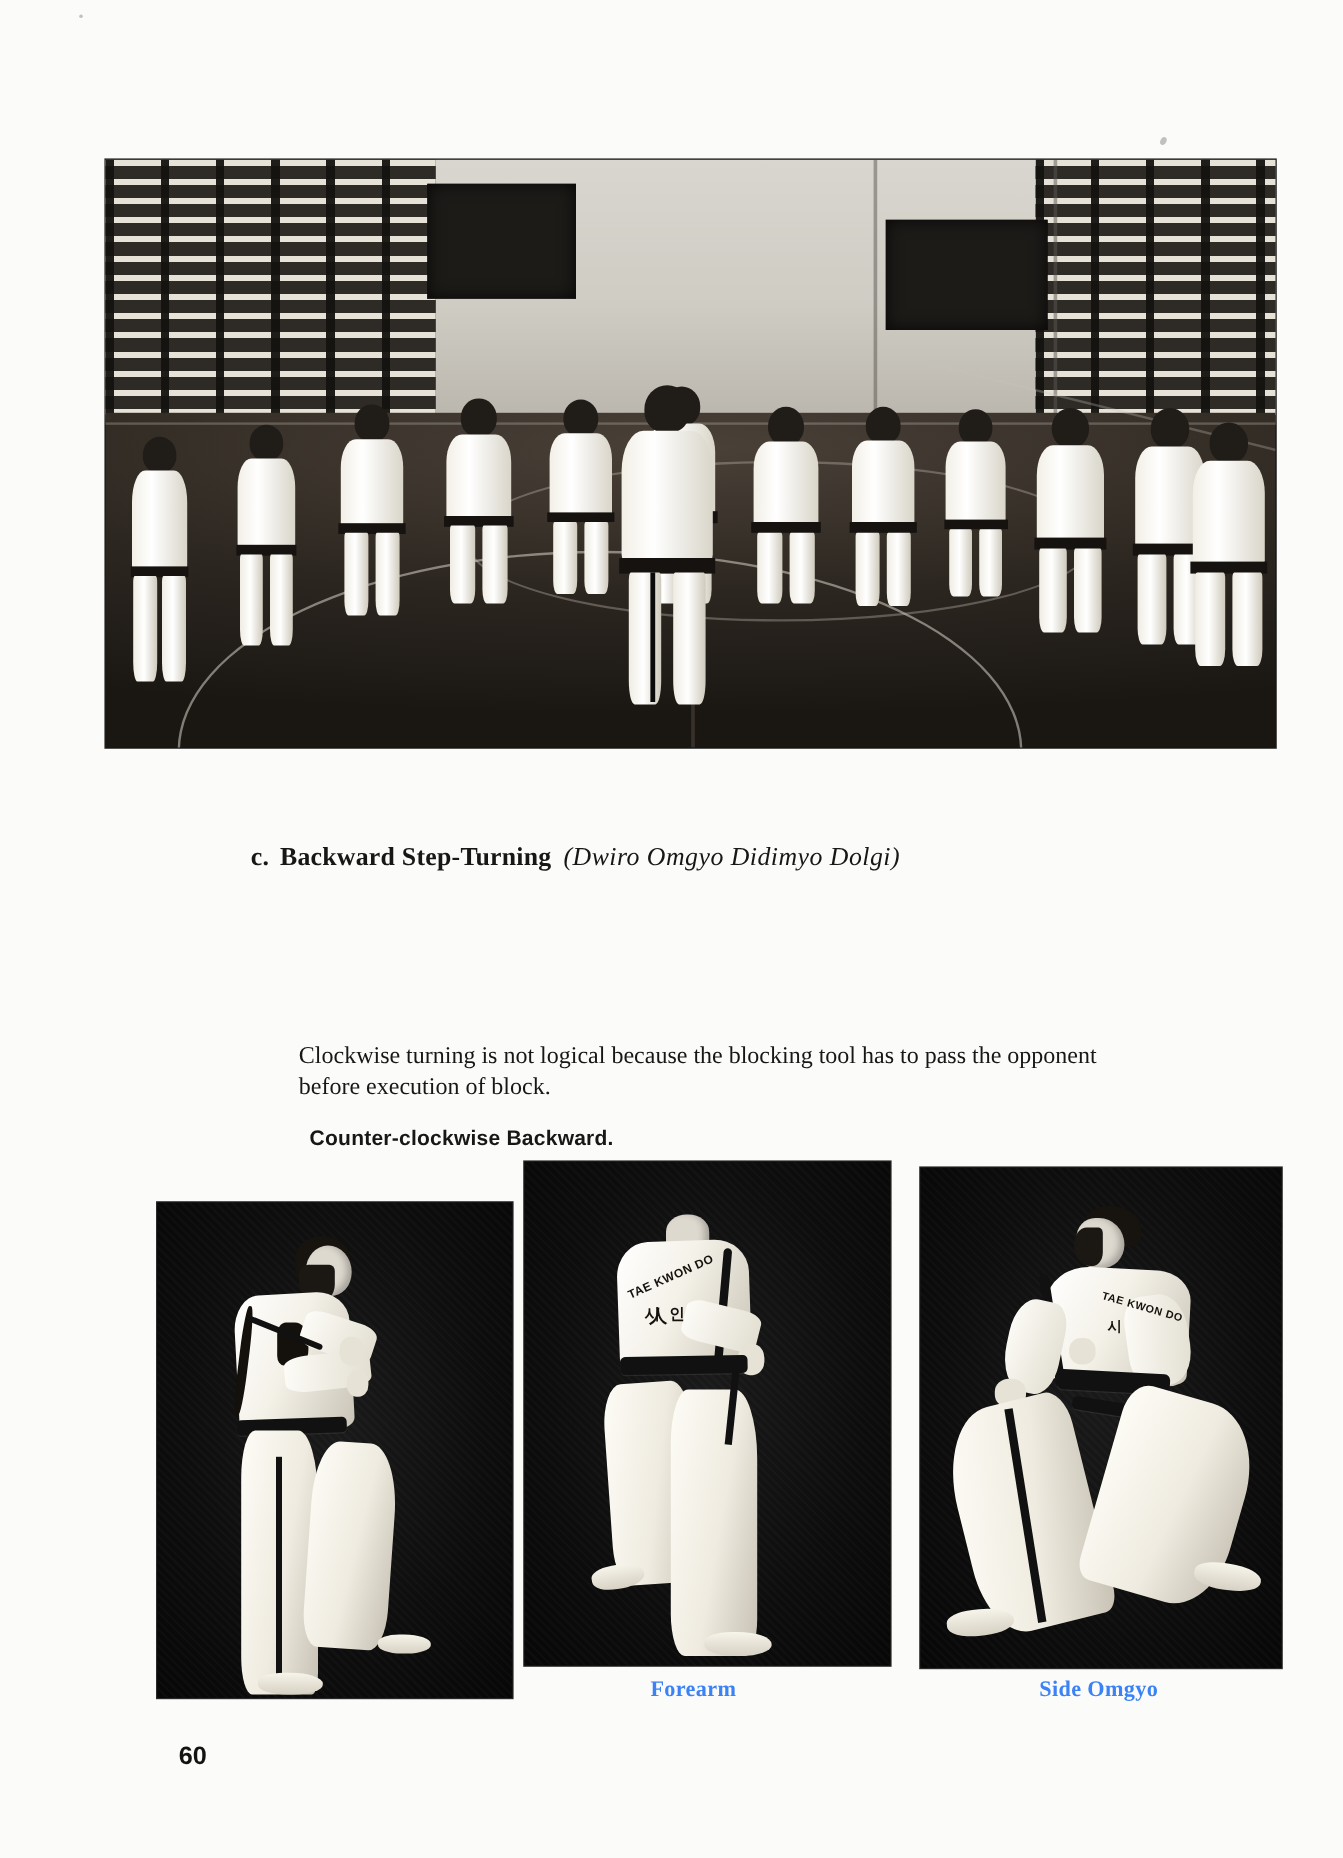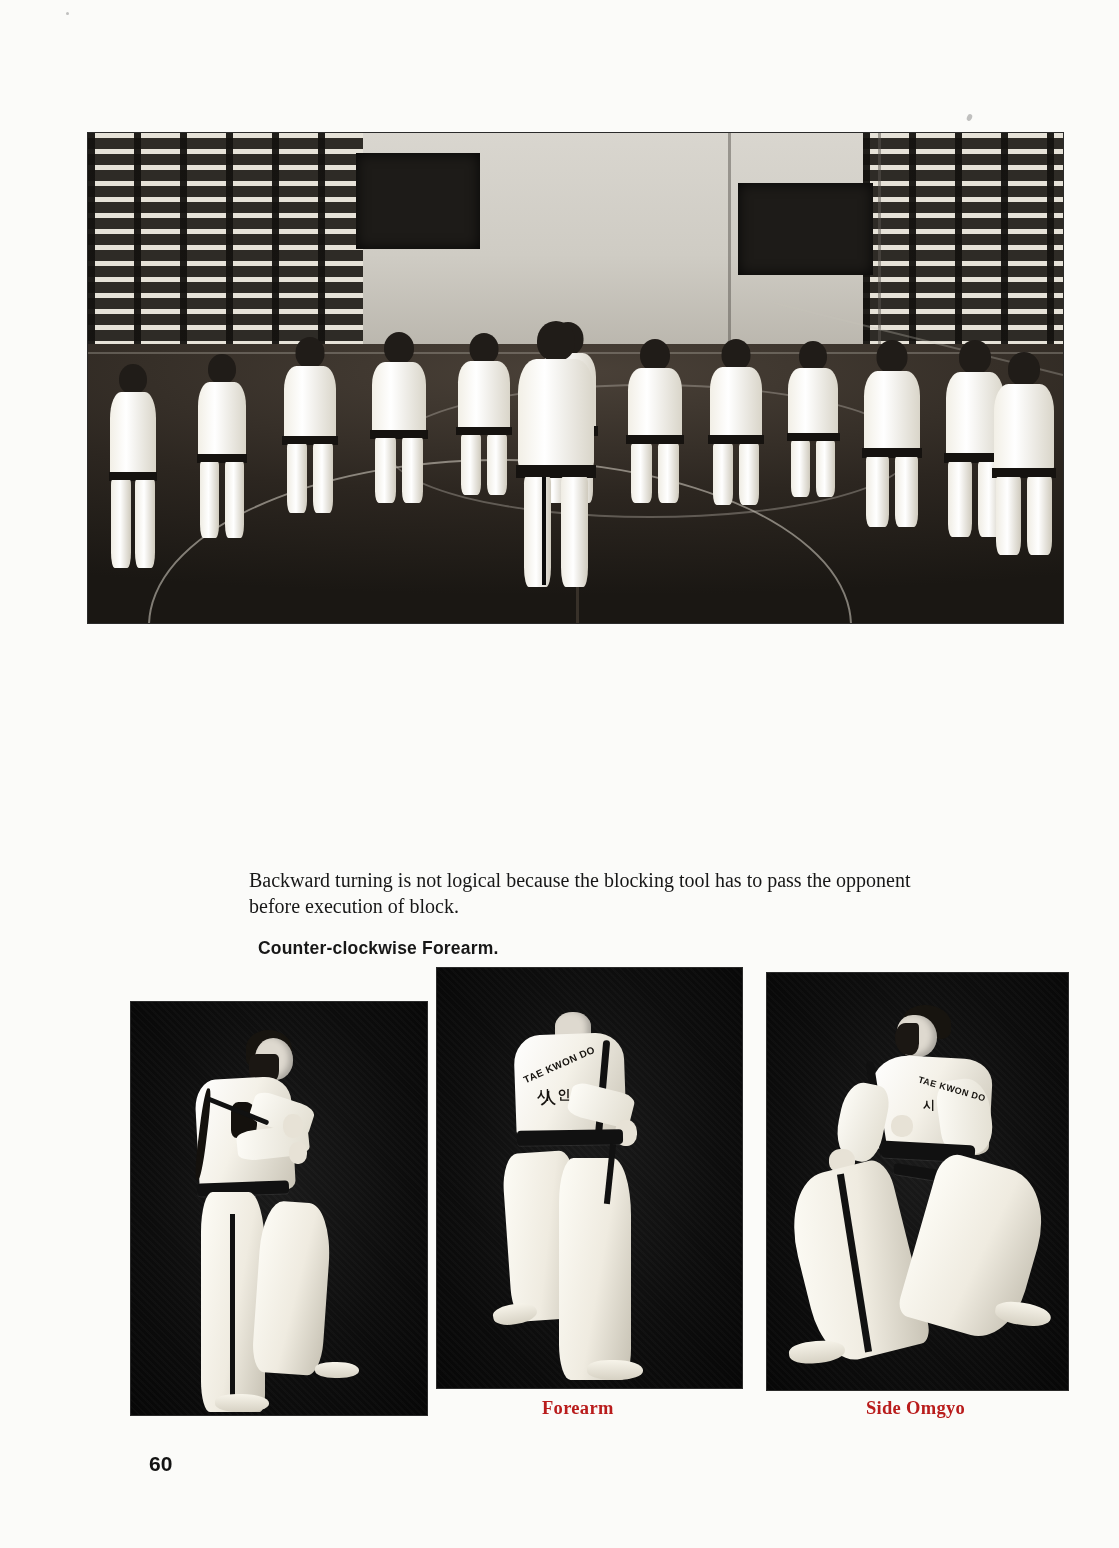--- a/index.html
+++ b/index.html
@@ -265,21 +265,21 @@
     top: 938px;
     font-size: 17.5px;
     font-weight: bold;
     letter-spacing: .2px;
     font-family: "Liberation Sans", sans-serif;
   }
   .caption {
     position: absolute;
     font-size: 18.5px;
     font-weight: bold;
-    color: #b91c1c;
+    color: #3b82f6;
     letter-spacing: .3px;
   }
   #caption-forearm { left: 542px; top: 1398px; }
   #caption-side    { left: 866px; top: 1398px; }
 
   #page-number {
     position: absolute;
     left: 149px;
     top: 1452px;
     font-size: 21px;
@@ -401,25 +401,28 @@
     <div class="stu" style="left:430px;bottom:36px;width:76px;height:260px;">
       <div class="head" style="width:38px;height:40px;top:-6px;"></div>
       <div class="torso" style="top:32px;height:112px;"></div>
       <div class="belt" style="top:138px;height:13px;"></div>
       <div class="legL" style="left:6px;top:150px;width:27px;height:110px;"></div>
       <div class="legR" style="right:6px;top:150px;width:27px;height:110px;"></div>
       <div class="f-stripe" style="left:24px;top:150px;width:4px;height:108px;background:#0b0b0b;"></div>
     </div>
   </div>
 
-
-
-  <div class="text-col" id="para-2">Backward turning is not logical because the blocking tool has  to pass the opponent before execution of block.</div>
-
-  <div class="text-col" id="label-ccw">Counter-clockwise Forearm.</div>
+  <div class="text-col" id="heading-c">
+    <span class="bullet">c.</span><span class="title-en">Backward Step-Turning</span><span class="title-ko">(Dwiro Omgyo Didimyo Dolgi)</span>
+  </div>
+
+
+  <div class="text-col" id="para-2">Clockwise turning is not logical because the blocking tool has  to pass the opponent before execution of block.</div>
+
+  <div class="text-col" id="label-ccw">Counter-clockwise Backward.</div>
 
   <div class="photo" id="photo-ready">
     <div class="pbg"></div>
 
     <div class="f-hair" style="left:115px;top:28px;width:46px;height:38px;border-radius:58% 62% 30% 30%;"></div>
     <div class="f-head" style="left:124px;top:36px;width:38px;height:42px;"></div>
     <div class="f-beard" style="left:118px;top:52px;width:30px;height:32px;border-radius:30% 18% 55% 60%;"></div>
 
     <div class="f-jacket" style="left:66px;top:76px;width:96px;height:114px;border-radius:22% 28% 12% 12%/26% 22% 8% 8%;transform:rotate(-3deg);"></div>
     <div class="f-lapel" style="left:68px;top:86px;width:8px;height:92px;border-radius:40%;transform:rotate(7deg);"></div>

